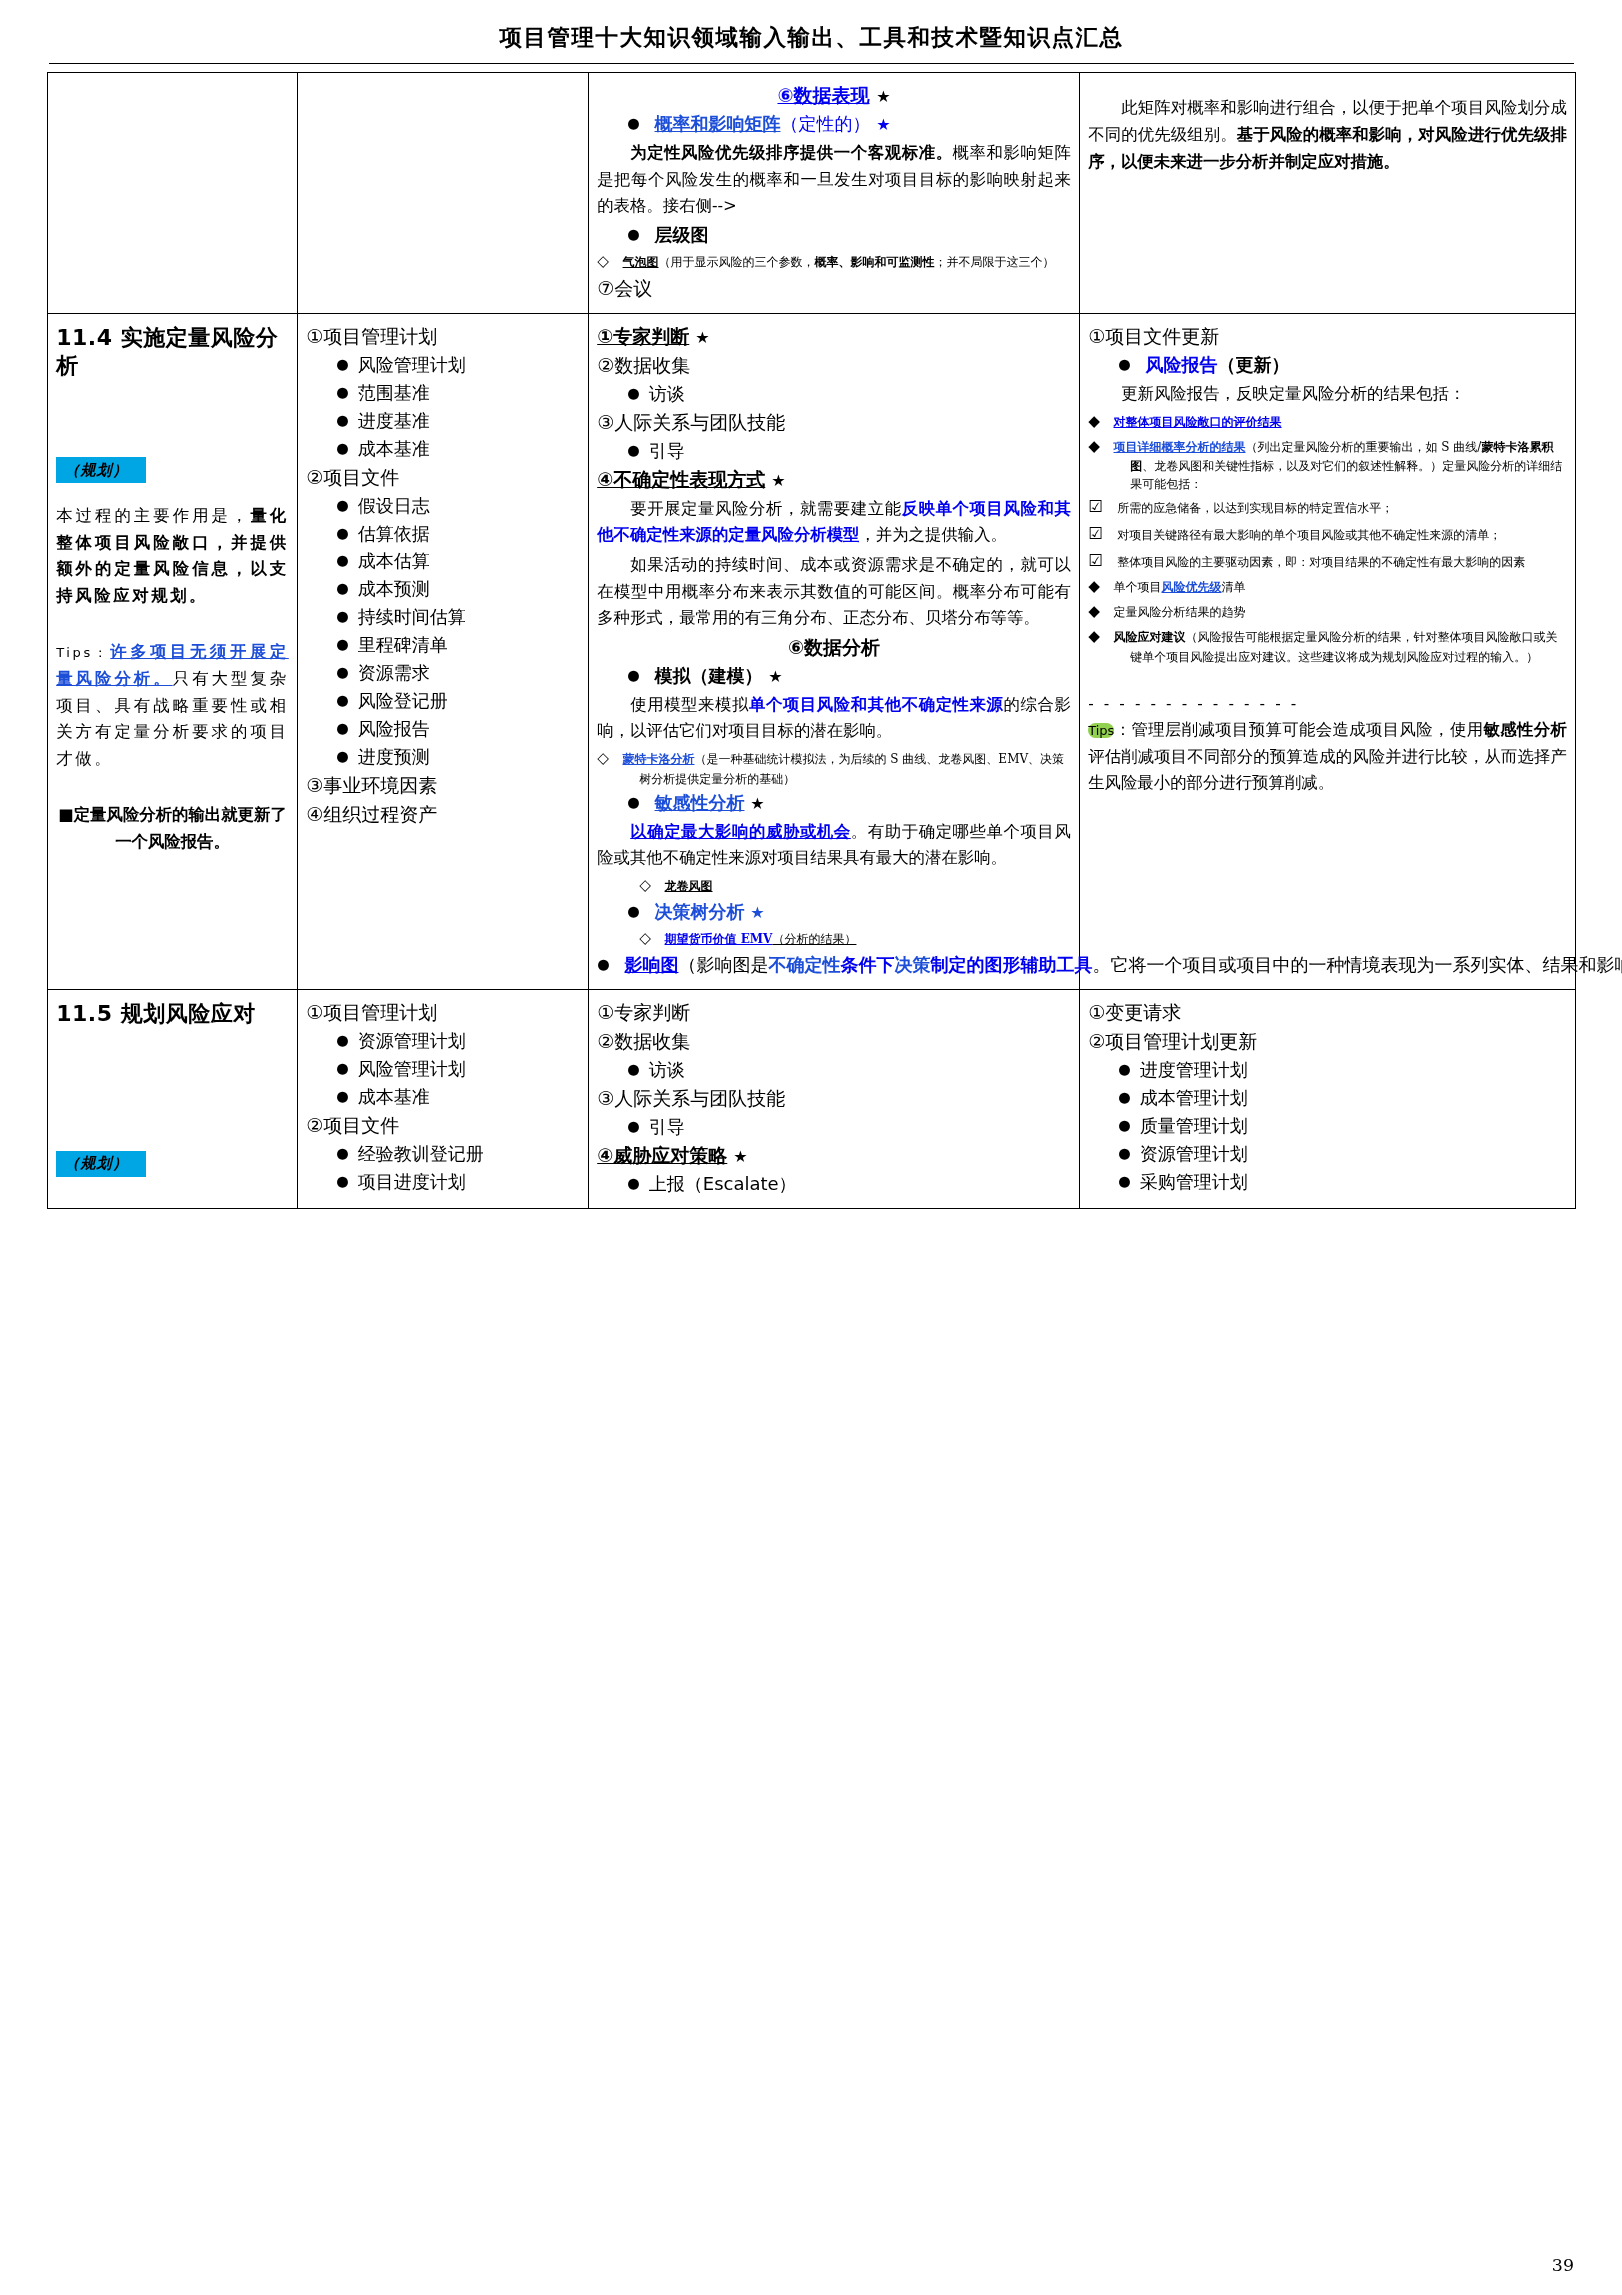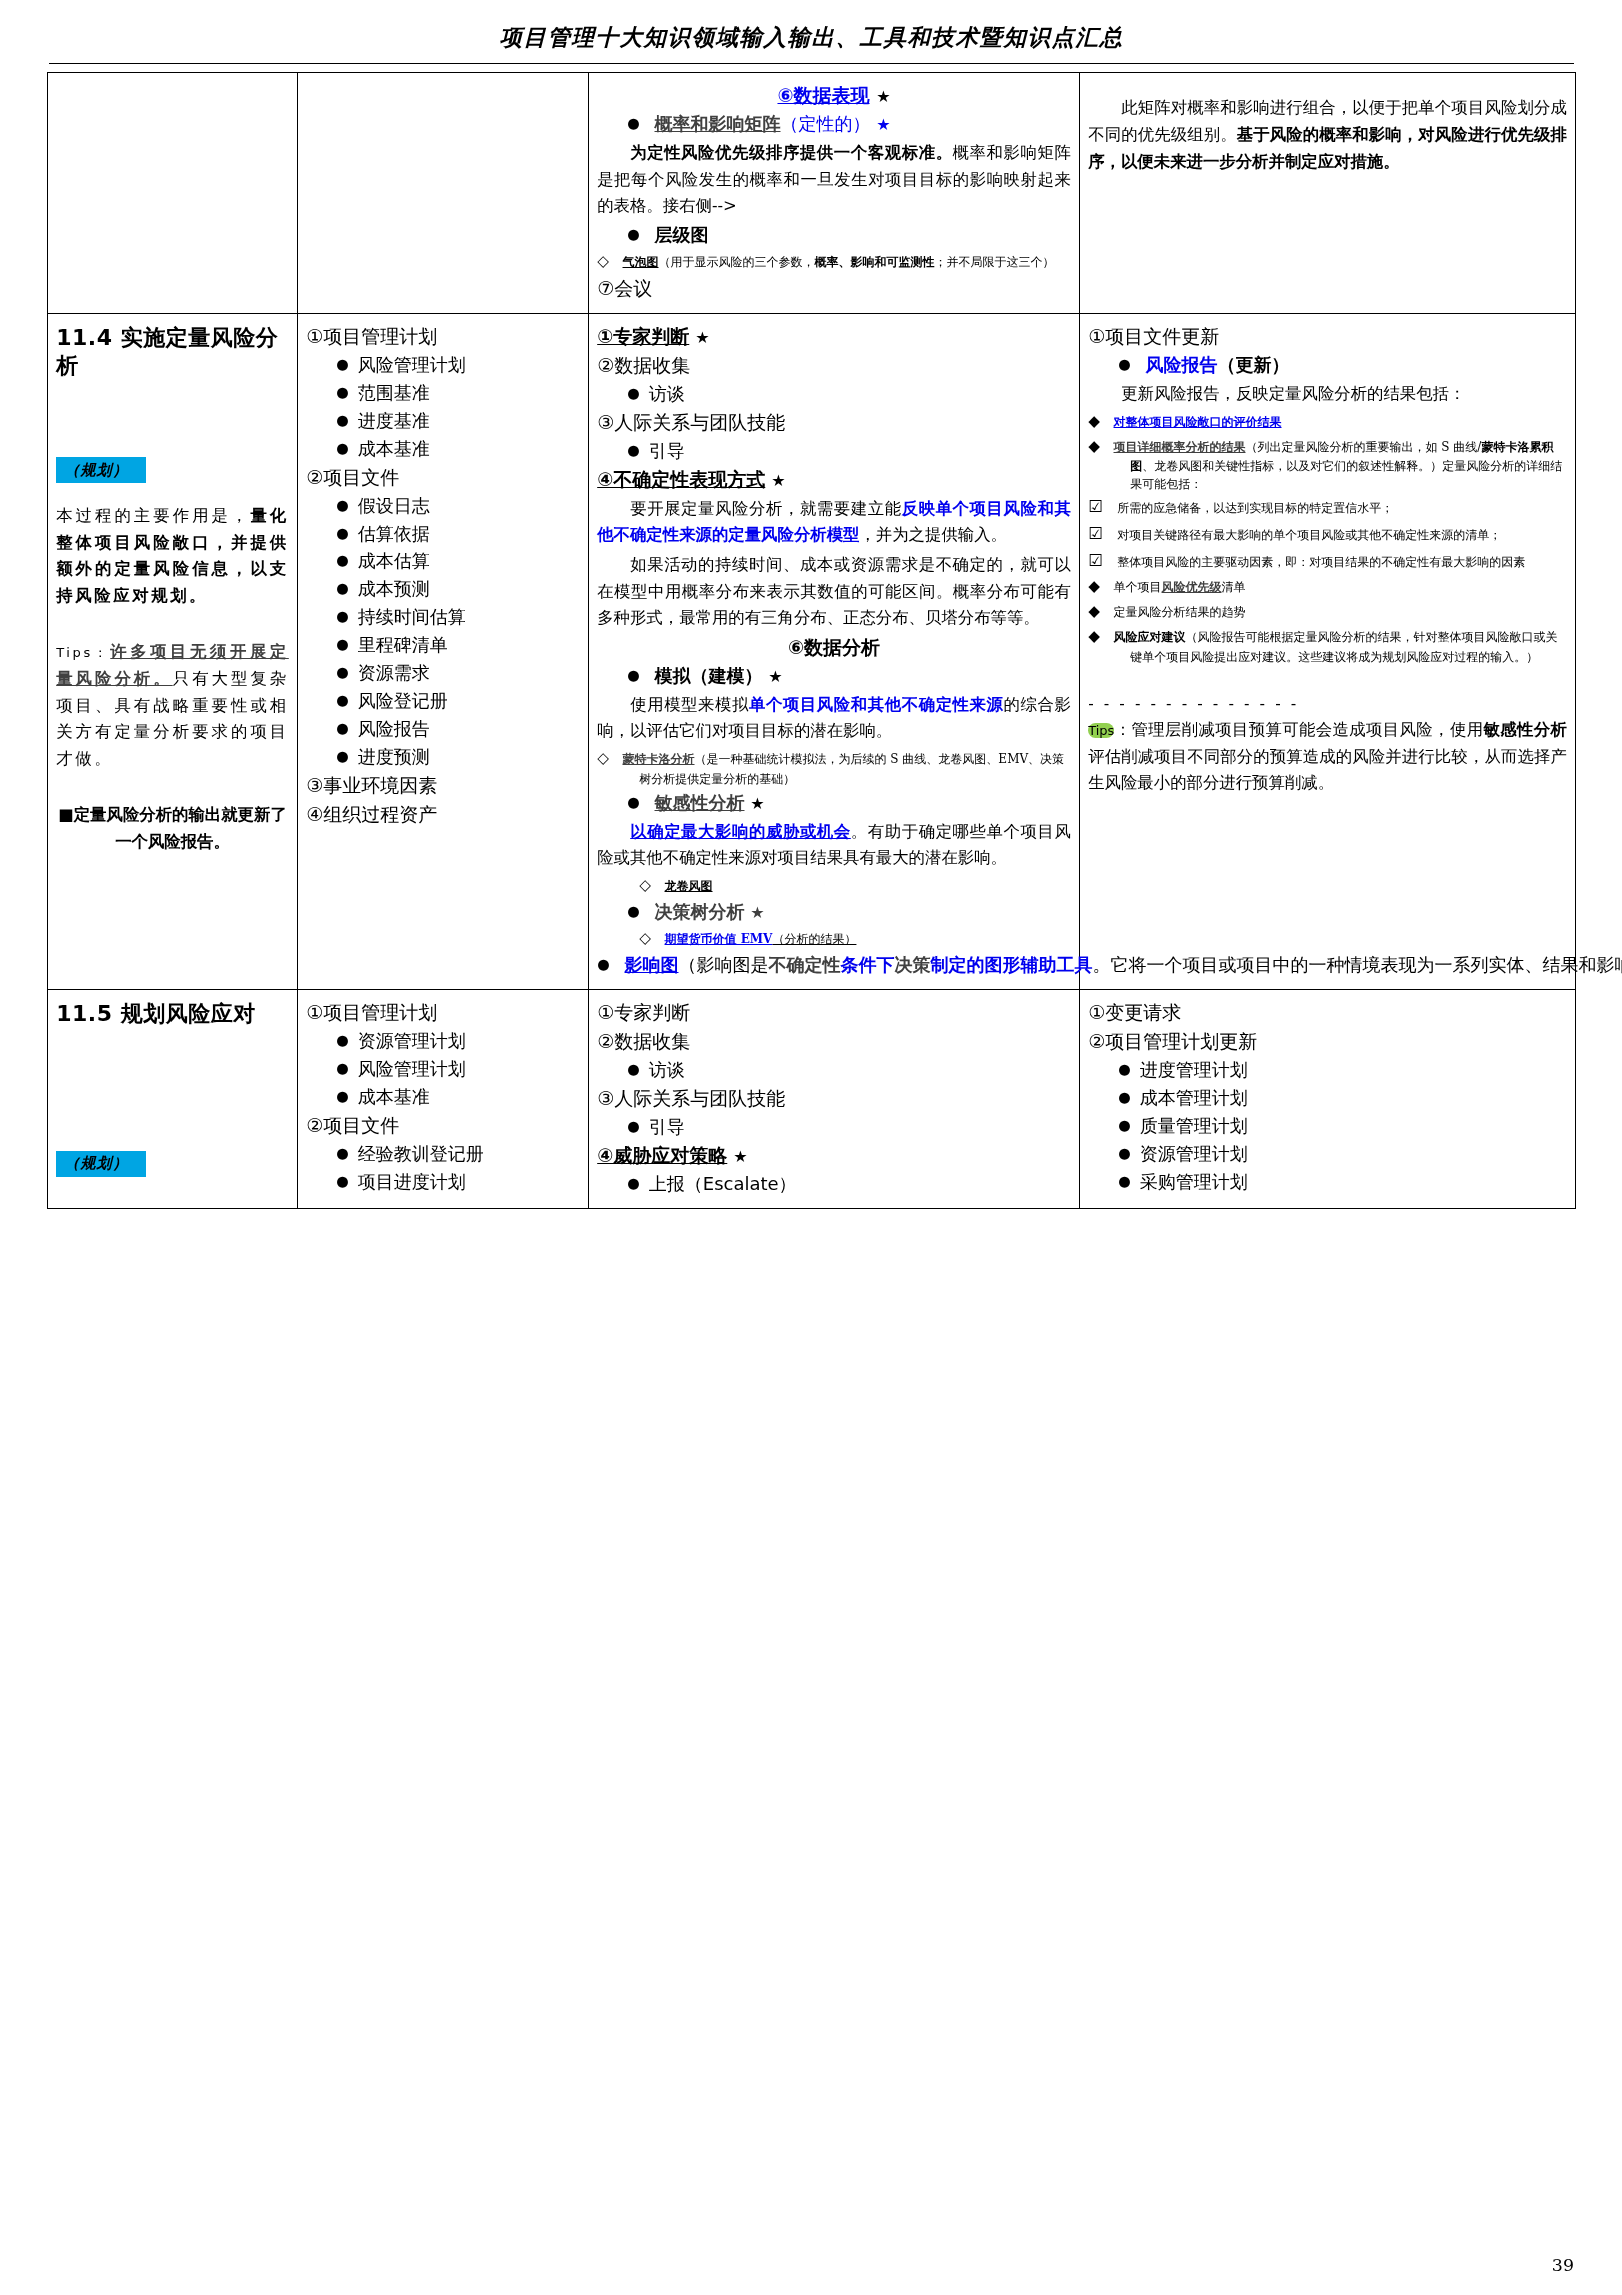--- a/index.html
+++ b/index.html
@@ -18,21 +18,20 @@
     box-sizing: border-box;
     padding: 0;
   }
   
   .page-header {
     text-align: center;
     padding: 21.5px 0 7.2px 0;
   }
   .page-header .hdr-title {
     font-family: "DejaVu Serif", serif;
-    font-style: italic;
     font-weight: 700;
     font-size: 22.5px;
     letter-spacing: 1.5px;
     color: #000;
   }
   .hdr-rule {
     border-bottom: 1.5px solid #000;
     margin: 3.1px 49px 0 49px;
   }
   
@@ -84,21 +83,21 @@
   .para {
     font-family: "DejaVu Serif", serif;
     font-size: 16.4px;
     line-height: 1.62;
     margin: 20.4px 0 0 0;
     text-align: justify;
     letter-spacing: 0.3px;
   }
   .para.loose { letter-spacing: 2.6px; }
   .b { font-weight: 700; }
-  .red { color: #404040; }
+  .red { color: #1d4ed8; }
   .blue { color: #0000EE; }
   .u { text-decoration: underline; }
   .tips-label {
     font-family: "DejaVu Sans", "Liberation Sans", sans-serif;
     font-size: 13px;
     font-weight: 400;
     margin-top: 22px;
   }
   .tips-label.hl { background: #92D050; border-radius: 9px; }
   .dashline {

